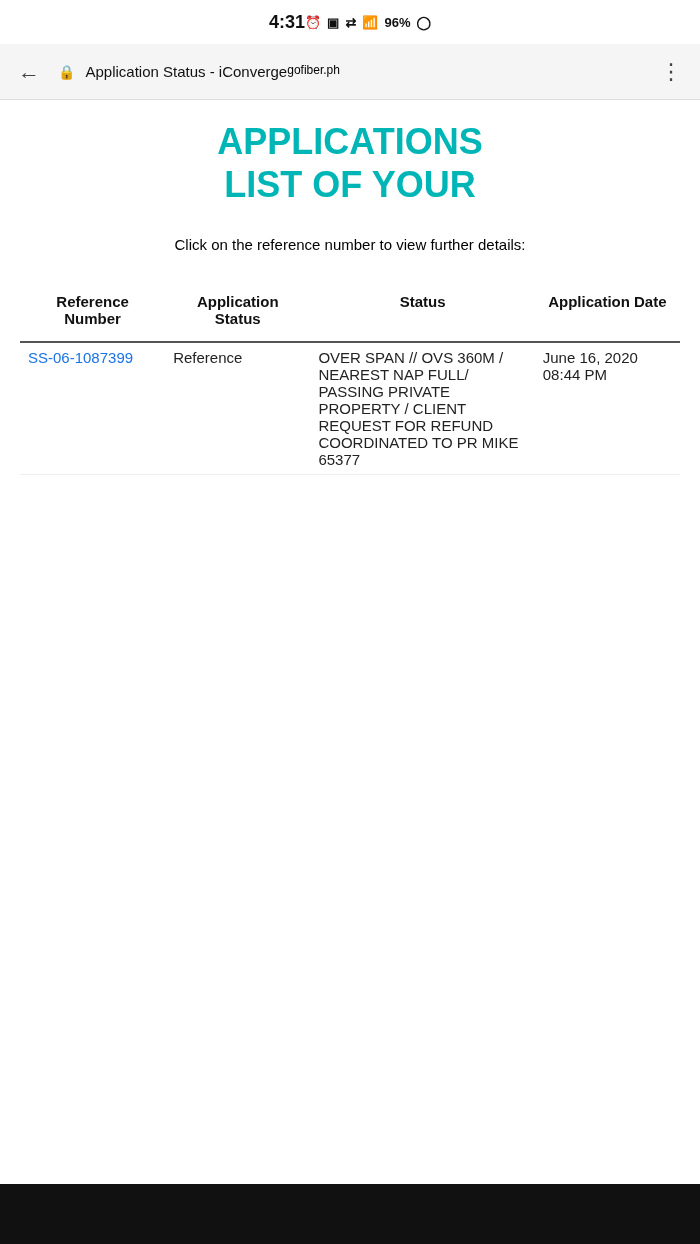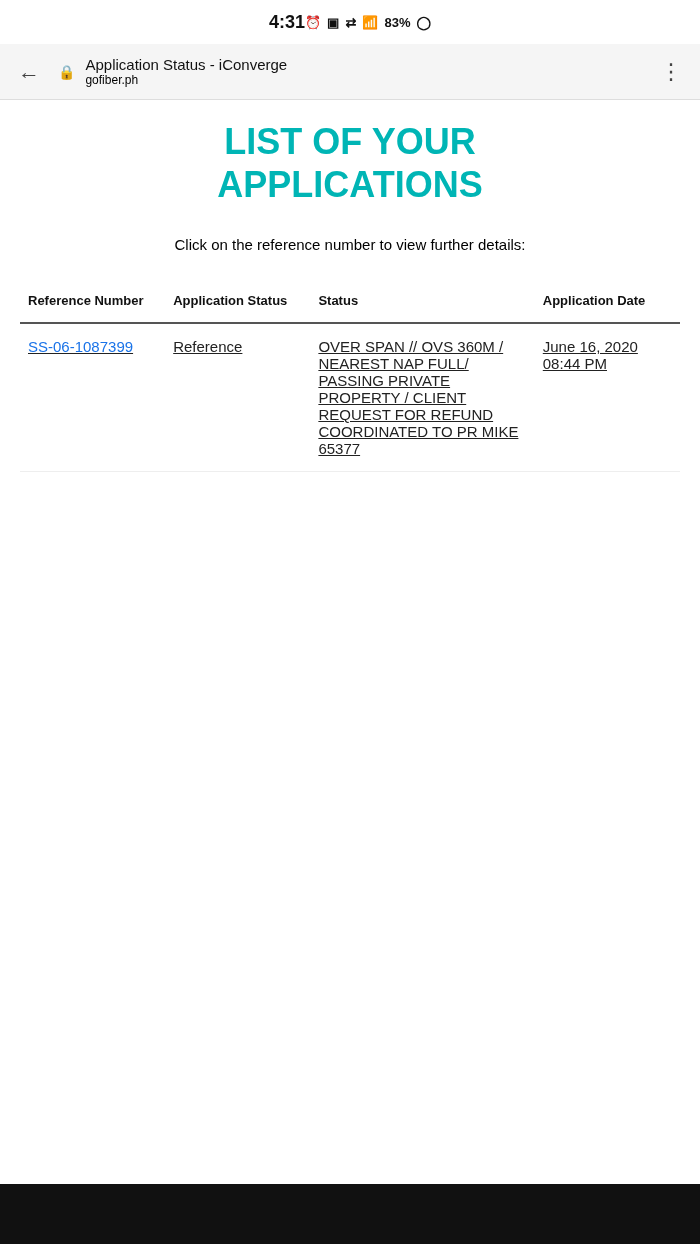--- a/index.html
+++ b/index.html
@@ -60,22 +60,21 @@
       cursor: pointer;
       padding: 4px 8px;
     }
     .browser-lock {
       font-size: 14px;
       color: #555;
     }
     .browser-url-area {
       flex: 1;
       display: flex;
-      flex-direction: column;
-      justify-content: center;
+      flex-direction: row;
     }
     .browser-title {
       font-size: 15px;
       color: #111;
       font-weight: 500;
     }
     .browser-domain {
       font-size: 12px;
       color: #000000;
     }
@@ -113,36 +112,35 @@
     }
 
     
     .applications-table {
       width: 100%;
       border-collapse: collapse;
       margin-top: 10px;
     }
 
     .applications-table th {
-      font-size: 13px;
+      font-size: 15px;
       font-weight: bold;
       color: #111;
-      text-align: left;
+      text-align: center;
       padding: 10px 8px 14px 8px;
       border-bottom: 2px solid #555;
       vertical-align: top;
     }
 
     .applications-table td {
       font-size: 15px;
       color: #222;
-      padding: 14px 8px;
+      padding: 6px 8px;
       vertical-align: top;
       border-bottom: 1px solid #eee;
-      text-decoration: underline;
     }
 
     .ref-link {
       color: #1a73e8;
       text-decoration: none;
       font-size: 15px;
     }
 
     .col-ref { width: 22%; }
     .col-status { width: 22%; }
@@ -159,40 +157,40 @@
 </head>
 <body>
 
 <div class="status-bar">
   <span class="status-bar-time">4:31</span>
   <div class="status-bar-icons">
     <span>⏰</span>
     <span>▣</span>
     <span>⇄</span>
     <span>📶</span>
-    <span>83%</span>
+    <span>96%</span>
     <span>◯</span>
   </div>
 </div>
 
 <div class="browser-bar">
   <div class="browser-back">←</div>
   <span class="browser-lock">🔒</span>
   <div class="browser-url-area">
     <span class="browser-title">Application Status - iConverge</span>
     <span class="browser-domain">gofiber.ph</span>
   </div>
   <div class="browser-menu">⋮</div>
 </div>
 
 <div class="page-content">
 
   <div class="page-heading">
+    <div>APPLICATIONS</div>
     <div>LIST OF YOUR</div>
-    <div>APPLICATIONS</div>
   </div>
 
   <p class="instruction-text">Click on the reference number to view further details:</p>
 
   <table class="applications-table">
     <thead>
       <tr>
         <th class="col-ref">Reference Number</th>
         <th class="col-status">Application Status</th>
         <th class="col-remarks">Status</th>

